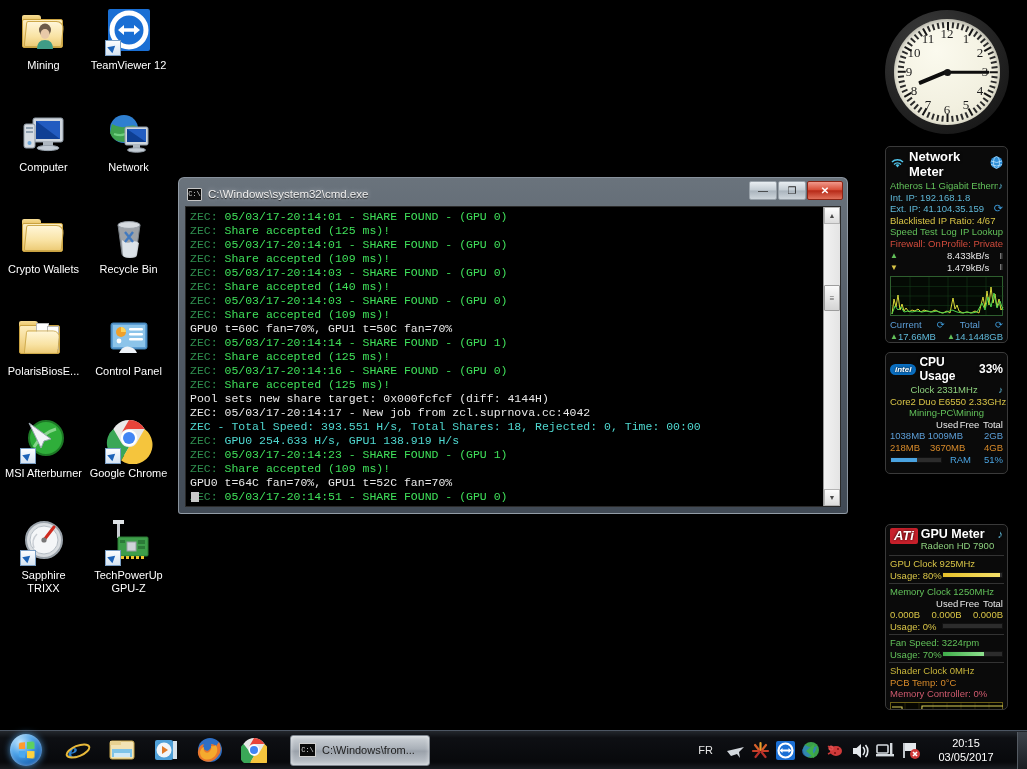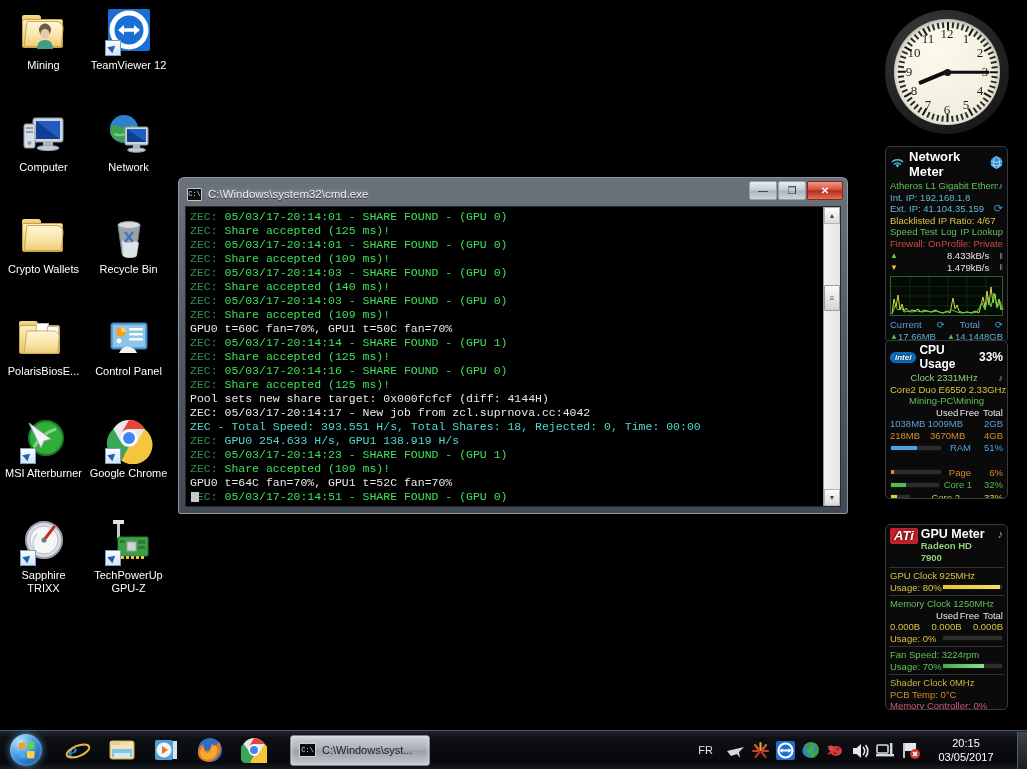--- a/index.html
+++ b/index.html
@@ -631,21 +631,21 @@
       </div>
       <div class="grow" style="display:flex;">
         <span class="c-yellow" style="font-size:8px">▼</span>
         <span class="c-cyan" style="width:52px">21.98MB</span>
         <span class="c-yellow" style="font-size:8px">▼</span>
         <span class="c-cyan">12.3303GB</span>
       </div>
 
     </div>
 
-    <div class="gadget" id="g-cpu" style="top:340px; height:159px;">
+    <div class="gadget" id="g-cpu" style="top:352px; height:122px;">
       <div class="gtitle" style="gap:3px;">
         <span style="background:#0a6fc2;color:#fff;border-radius:9px;font-size:8px;padding:1px 5px;font-style:italic;">intel</span>
         <span style="font-size:12px">CPU Usage</span>
         <span style="font-size:12px;margin-left:auto">33%</span>
       </div>
       <div class="grow c-ltgreen" style="text-align:center;display:flex;align-items:center;">
         <span style="flex:1">Clock 2331MHz</span>
         <span class="c-cyan">♪</span>
       </div>
       <div class="grow c-yellow" style="text-align:center">Core2 Duo E6550 2.33GHz</div>
@@ -718,21 +718,21 @@
           <polyline fill="none" stroke="#d08a2a" stroke-width=".9" points="1,34 20,34 40,34 56,34 57,35 80,35 100,35 112,35"></polyline>
         </svg>
       </div>
     </div>
 
     <div class="gadget" id="g-gpu" style="top:524px; height:186px;">
       <div class="gtitle" style="gap:3px;align-items:flex-start;padding-top:3px;">
         <span style="background:#c8202b;color:#fff;font-size:13px;font-weight:bold;font-style:italic;padding:0 4px;line-height:16px;border-radius:2px;">ATi</span>
         <span style="display:flex;flex-direction:column;line-height:12px;flex:1">
           <span style="font-size:12.5px">GPU Meter</span>
-          <span style="font-size:9.5px;font-weight:bold;color:#8ed17f">Radeon HD 7900</span>
+          <span style="font-size:9.5px;font-weight:normal;color:#8ed17f">Radeon HD 7900</span>
         </span>
         <span class="c-cyan" style="font-size:11px;font-weight:normal">♪</span>
       </div>
       <div class="sep"></div>
       <div class="grow" style="display:flex;">
         <span class="c-yellow" style="flex:1">GPU Clock 925MHz</span>
         <span class="c-white">66°C</span>
       </div>
       <div class="grow" style="display:flex;align-items:center;gap:4px;">
         <span class="c-yellow" style="width:48px">Usage: 80%</span>
@@ -872,21 +872,21 @@
           <circle cx="13" cy="13" r="5.5" fill="#fff"></circle>
             <circle cx="13" cy="13" r="4" fill="#4285f4"></circle>
         </svg>
       </div>
     </div>
   </div>
 
   <div id="task-buttons">
     <div id="cmd-taskbtn">
       <div class="tb-ic">C:\</div>
-      <div class="tb-lb">C:\Windows\syst...</div>
+      <div class="tb-lb">C:\Windows\from...</div>
     </div>
   </div>
 
   <div id="tray">
     <div id="tray-lang">FR</div>
 
     <div class="tray-ic">
       <svg width="21" height="21">
           <path d="M2 11 l17-4 -5 5 1 6 -3-4 -6 2 z" fill="#d3d8dd"></path>
         </svg>

